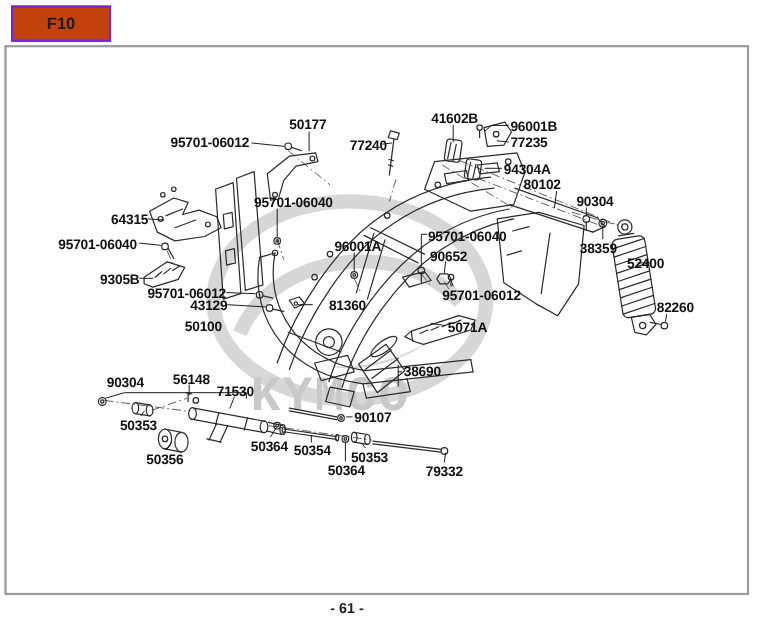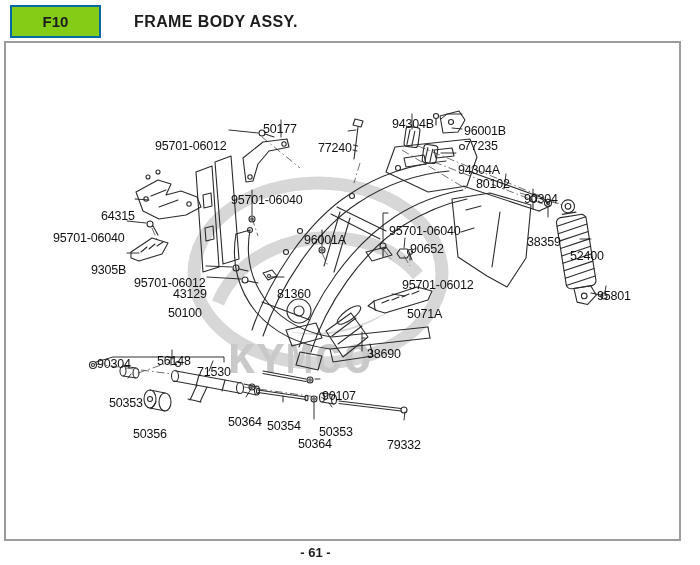--- a/index.html
+++ b/index.html
@@ -2,23 +2,23 @@
 <html><head>
 <meta charset="utf-8">
 <style>
   html,body{margin:0;padding:0;background:#fff;}
   body{width:700px;height:565px;position:relative;overflow:hidden;
        font-family:"Liberation Sans",sans-serif;}
   .page{position:absolute;inset:0;background:#fff;}
 
   
   .code-box{position:absolute;left:10px;top:5px;width:91px;height:33px;
-    border:2px solid #0369a1;box-sizing:border-box;display:flex;
+    border:2px solid #6d28d9;box-sizing:border-box;display:flex;
     align-items:center;justify-content:center;
-    font-size:15px;font-weight:bold;color:#1c1c1c;background:#84cc16;z-index:5;}
+    font-size:15px;font-weight:bold;color:#1c1c1c;background:#c2410c;z-index:5;}
   .page-title{position:absolute;left:134px;top:13px;font-size:16px;
     font-weight:bold;color:#1c1c1c;letter-spacing:.4px;z-index:5;}
 
   
   .content-frame{position:absolute;left:4px;top:41px;width:677px;height:500px;
     border:2px solid #9b9b9b;box-sizing:border-box;background:#fff;z-index:0;}
 
   
   .page-number{position:absolute;left:0;top:545px;width:631px;text-align:center;
     font-size:13px;font-weight:bold;color:#1c1c1c;z-index:5;}
@@ -26,32 +26,31 @@
   
   .watermark-ring{position:absolute;left:180px;top:175px;z-index:1;}
   .watermark-text{position:absolute;left:228px;top:336px;font-size:45px;
     font-weight:bold;color:#c9c9c9;letter-spacing:2px;z-index:1;
     font-family:Liberation Mono, monospace;}
 
   
   .diagram{position:absolute;left:0;top:0;z-index:2;}
 
   
-  .lbl{position:absolute;font-size:12.5px;font-weight:normal;color:#111;
-    white-space:nowrap;z-index:3;letter-spacing:-0.2px;margin-top:16px;}
+  .lbl{position:absolute;font-size:12.5px;font-weight:bold;color:#111;
+    white-space:nowrap;z-index:3;letter-spacing:-0.2px;}
 </style>
 </head>
 <body>
 
 <div class="page">
 
   <div class="code-box">
     <span>F10</span>
   </div>
-  <div class="page-title">FRAME BODY ASSY.</div>
 
   <div class="content-frame"></div>
 
   <svg class="watermark-ring" width="290" height="200" viewBox="0 0 290 200">
     <g fill="none" stroke="#d7d7d7">
       <ellipse cx="138" cy="98" rx="124" ry="90" stroke-width="13"></ellipse>
       <path d="M38,128 C70,52 190,42 238,100" stroke-width="13"></path>
       <path d="M60,140 Q138,180 216,132 Q180,158 138,160 Q95,158 60,140 Z" fill="#d7d7d7" stroke="none"></path>
     </g>
   </svg>
@@ -358,41 +357,41 @@
       <path d="M283,402 V396"></path>
       <path d="M332,407 L329,403"></path>
       <path d="M314,419 V402"></path>
       <path d="M404,420 L405,412"></path>
     </g>
   </svg>
 
   <div class="lbl" style="left:263px;top:106px">50177</div>
   <div class="lbl" style="left:155px;top:123px">95701-06012</div>
   <div class="lbl" style="left:318px;top:125px">77240</div>
-  <div class="lbl" style="left:392px;top:101px">94304B</div>
+  <div class="lbl" style="left:392px;top:101px">41602B</div>
   <div class="lbl" style="left:464px;top:108px">96001B</div>
   <div class="lbl" style="left:464px;top:123px">77235</div>
   <div class="lbl" style="left:458px;top:147px">94304A</div>
   <div class="lbl" style="left:476px;top:161px">80102</div>
   <div class="lbl" style="left:524px;top:176px">90304</div>
   <div class="lbl" style="left:231px;top:177px">95701-06040</div>
   <div class="lbl" style="left:101px;top:193px">64315</div>
   <div class="lbl" style="left:53px;top:215px">95701-06040</div>
   <div class="lbl" style="left:304px;top:217px">96001A</div>
   <div class="lbl" style="left:389px;top:208px">95701-06040</div>
-  <div class="lbl" style="left:410px;top:226px">90652</div>
+  <div class="lbl" style="left:391px;top:226px">90652</div>
   <div class="lbl" style="left:527px;top:219px">38359</div>
   <div class="lbl" style="left:570px;top:233px">52400</div>
   <div class="lbl" style="left:91px;top:247px">9305B</div>
   <div class="lbl" style="left:134px;top:260px">95701-06012</div>
   <div class="lbl" style="left:173px;top:271px">43129</div>
-  <div class="lbl" style="left:277px;top:271px">81360</div>
+  <div class="lbl" style="left:299px;top:271px">81360</div>
   <div class="lbl" style="left:402px;top:262px">95701-06012</div>
   <div class="lbl" style="left:407px;top:291px">5071A</div>
-  <div class="lbl" style="left:597px;top:273px">95801</div>
+  <div class="lbl" style="left:597px;top:273px">82260</div>
   <div class="lbl" style="left:168px;top:290px">50100</div>
   <div class="lbl" style="left:367px;top:331px">38690</div>
   <div class="lbl" style="left:97px;top:341px">90304</div>
   <div class="lbl" style="left:157px;top:338px">56148</div>
   <div class="lbl" style="left:197px;top:349px">71530</div>
   <div class="lbl" style="left:109px;top:380px">50353</div>
   <div class="lbl" style="left:322px;top:373px">90107</div>
   <div class="lbl" style="left:133px;top:411px">50356</div>
   <div class="lbl" style="left:228px;top:399px">50364</div>
   <div class="lbl" style="left:267px;top:403px">50354</div>

